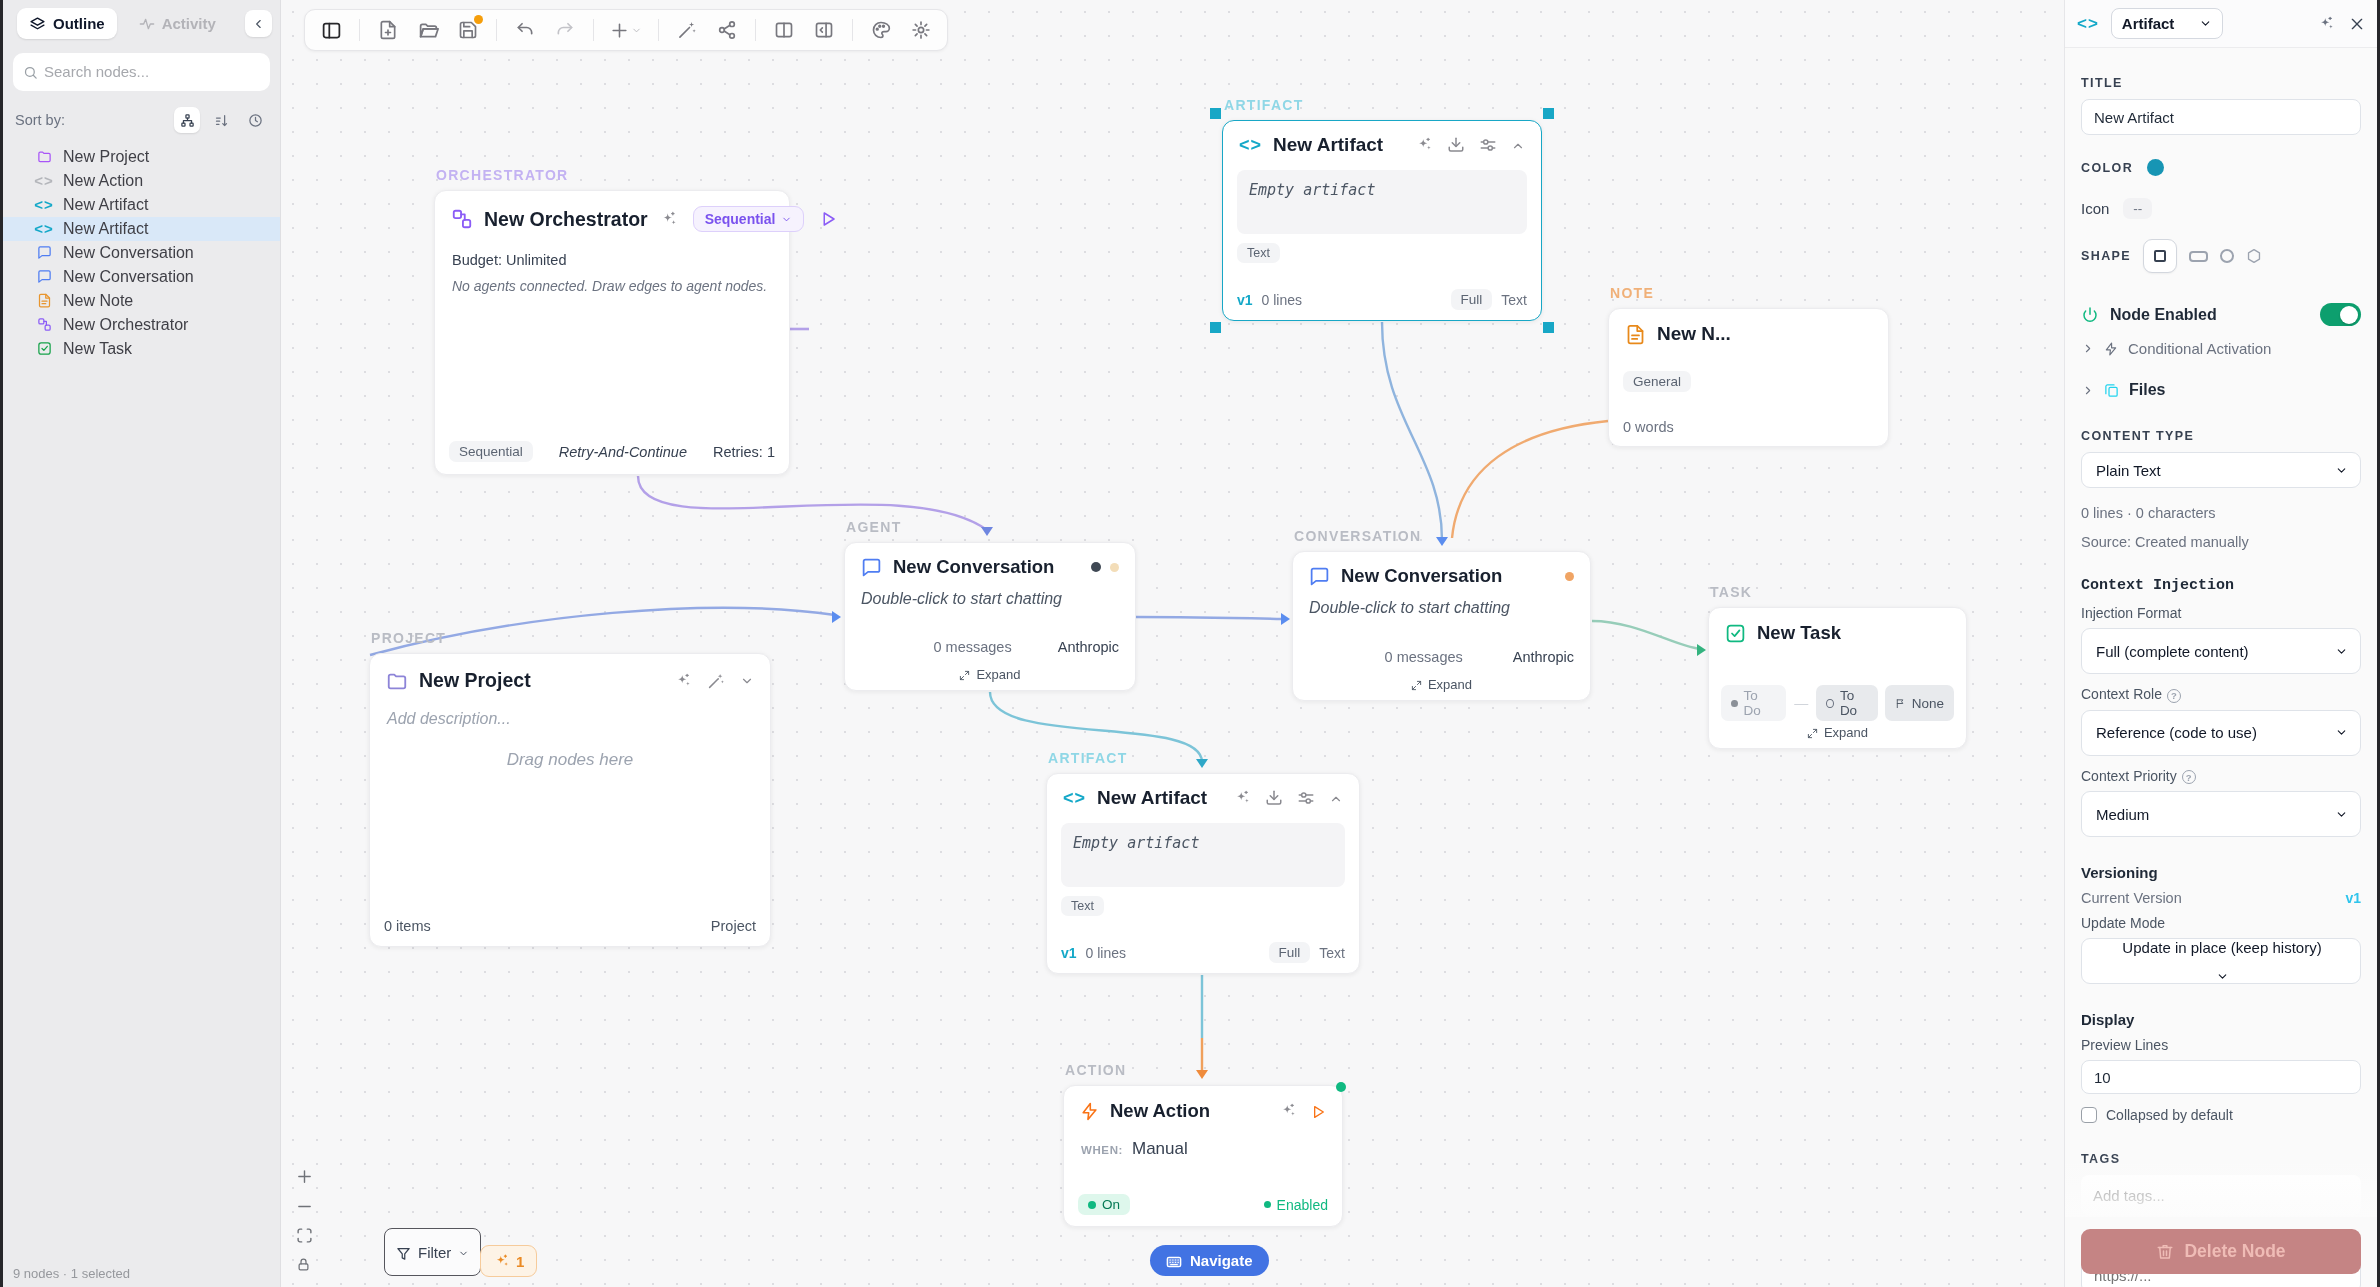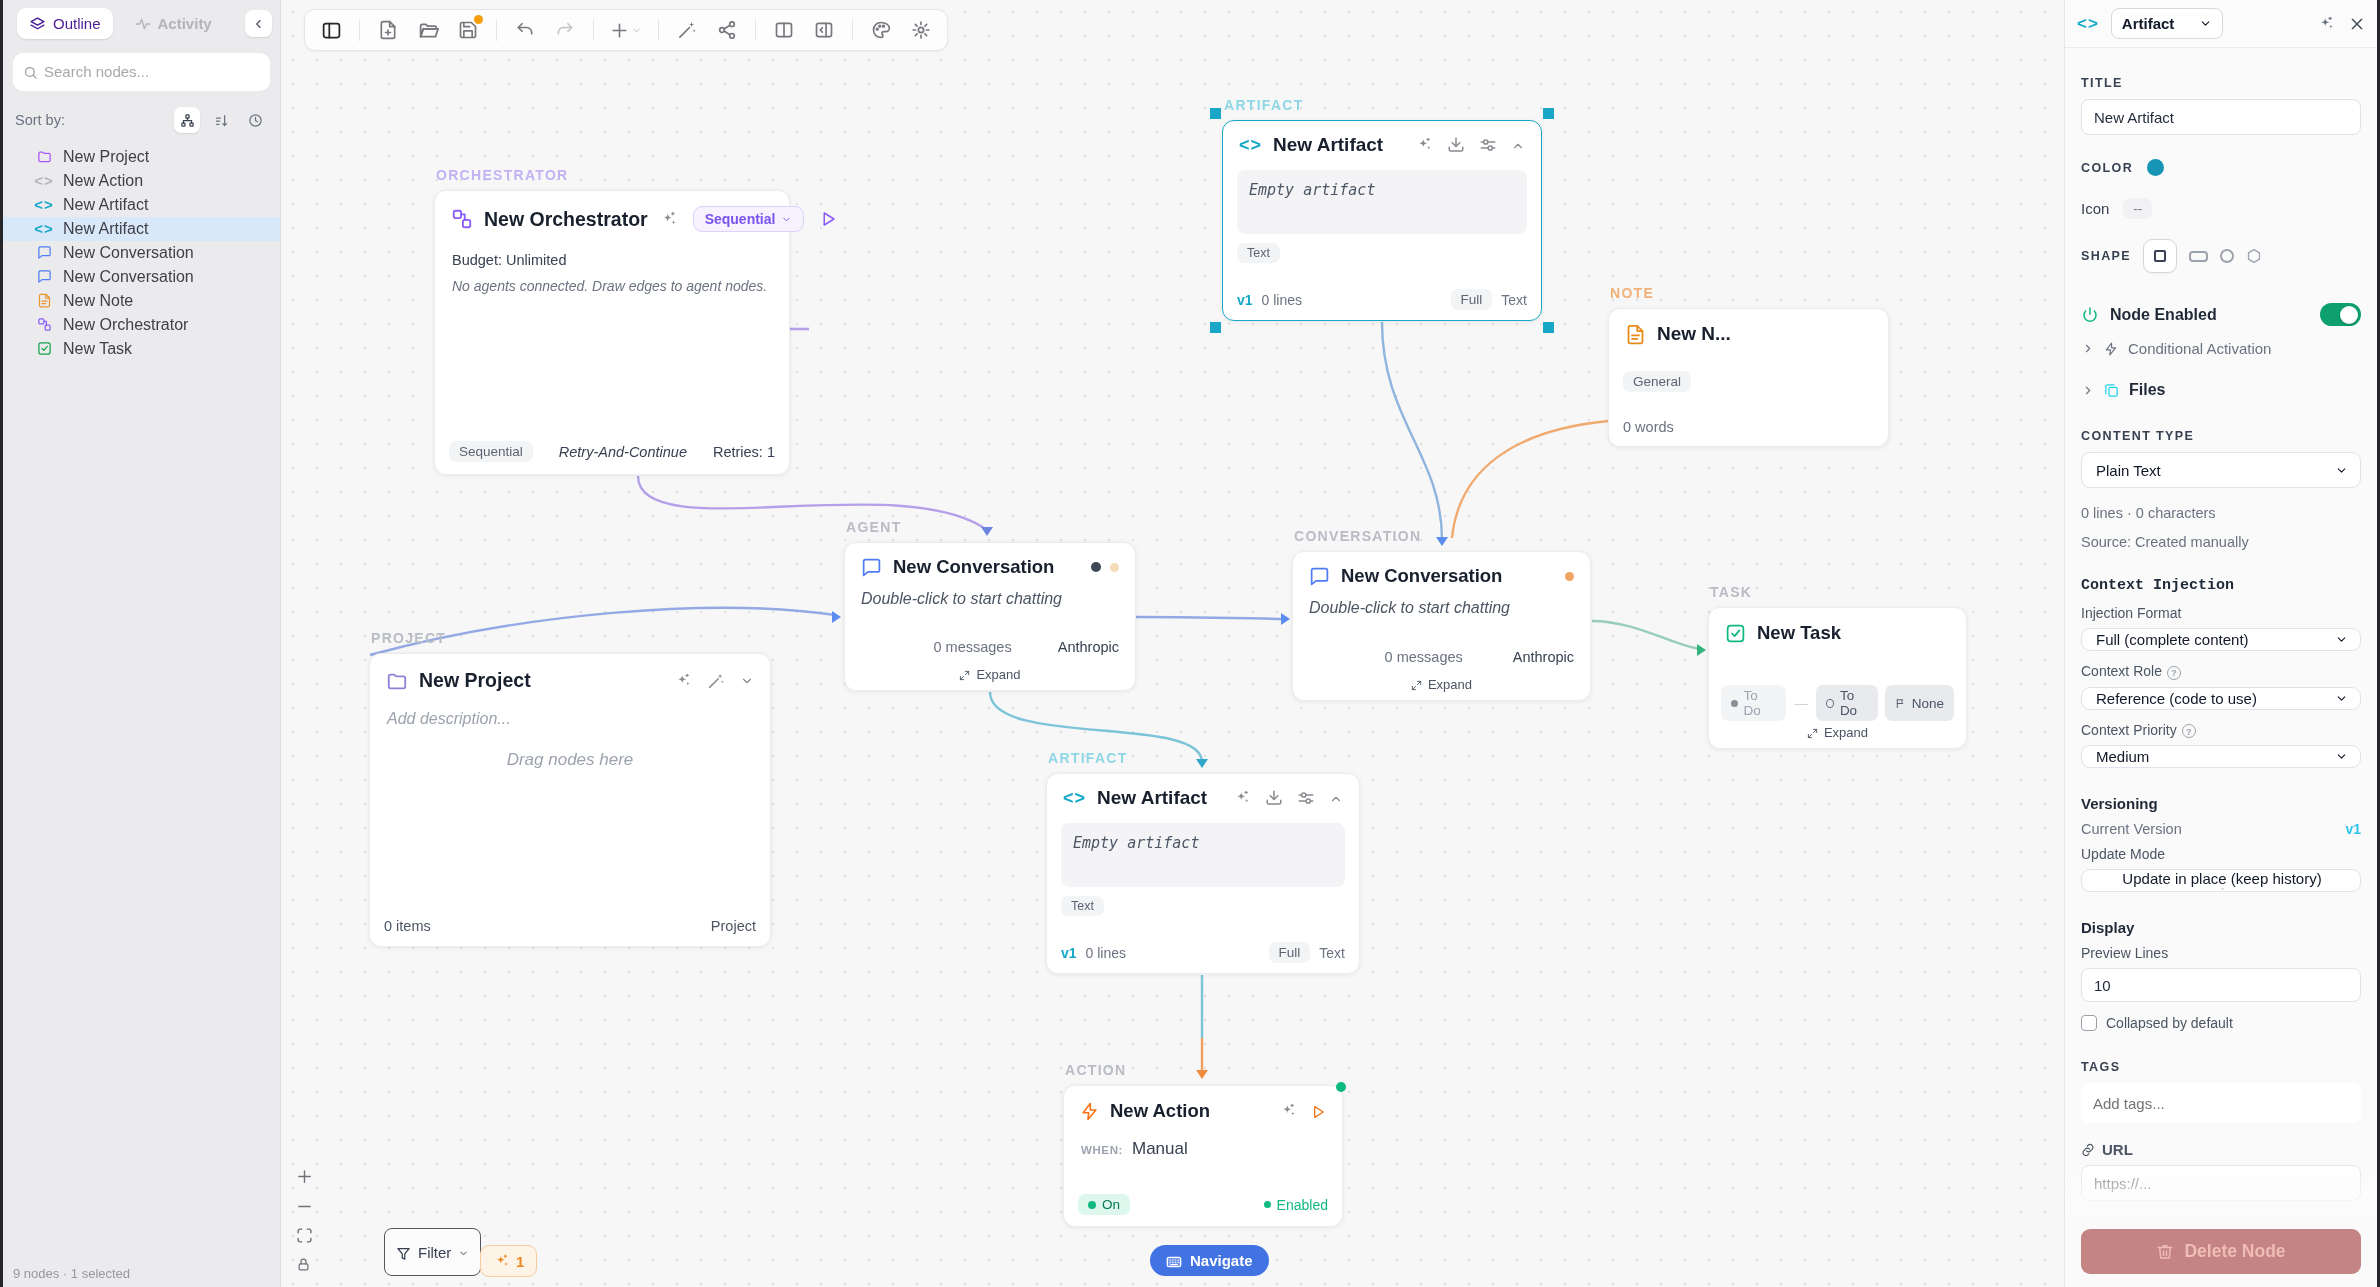--- a/index.html
+++ b/index.html
@@ -4,21 +4,21 @@
 <style>
   * { box-sizing: border-box; margin: 0; padding: 0; }
   html,body { width:2380px; height:1287px; }
   body { position:relative; font-family:"Liberation Sans",sans-serif; background:#f7f7f8; overflow:hidden; color:#1f2937; }
   svg.ic { display:inline-block; vertical-align:middle; fill:none; stroke:currentColor; stroke-width:2; stroke-linecap:round; stroke-linejoin:round; }
   .edgebar { position:absolute; top:0; bottom:0; width:3px; background:#26262a; z-index:50; }
 
   
   #sidebar { position:absolute; left:3px; top:0; bottom:0; width:278px; background:#ebebed; border-right:1px solid #dfdfe2; z-index:10; }
   .sb-tabs { display:flex; align-items:center; padding:8px 8px 0 14px; gap:10px; }
-  .sb-tab { display:flex; align-items:center; gap:7px; font-size:15px; font-weight:400; padding:6px 12px; border-radius:9px; color:#4c1d95; }
+  .sb-tab { display:flex; align-items:center; gap:7px; font-size:15px; font-weight:700; padding:6px 12px; border-radius:9px; color:#0f172a; }
   .sb-tab.active { background:#fff; box-shadow:0 1px 2px rgba(0,0,0,.10); }
   .sb-tab.inactive { color:#b3b3b8; font-weight:600; }
   .sb-collapse { margin-left:auto; width:27px; height:27px; background:#fff; border-radius:8px; box-shadow:0 1px 2px rgba(0,0,0,.10); display:flex; align-items:center; justify-content:center; color:#4b5563; }
   .sb-search { margin:14px 10px 0 10px; height:38px; background:#fff; border-radius:10px; display:flex; align-items:center; padding:0 10px; gap:6px; color:#9aa0a6; }
   .sb-search input { border:0; outline:0; background:transparent; font-size:15px; width:100%; color:#374151; font-family:inherit; }
   .sb-search input::placeholder { color:#a6a8ad; }
   .sb-sortrow { display:flex; align-items:center; margin:16px 12px 0 12px; font-size:14.5px; color:#6b7280; }
   .sb-sorticons { margin-left:auto; display:flex; align-items:center; gap:8px; color:#6b7280; }
   .sb-sortbtn { width:26px; height:26px; display:flex; align-items:center; justify-content:center; border-radius:7px; }
   .sb-sortbtn.active { background:#fff; box-shadow:0 1px 2px rgba(0,0,0,.10); color:#374151; }
@@ -67,21 +67,21 @@
 
   
   #inspector { position:absolute; right:3px; top:0; bottom:0; width:313px; background:#fafafa; border-left:1px solid #e6e6e9; z-index:10; }
   .insp-head { height:48px; display:flex; align-items:center; padding:0 12px; gap:12px; border-bottom:1px solid #ececee; background:#fbfbfc; }
   .type-select { display:flex; align-items:center; justify-content:space-between; width:112px; height:31px; background:#fff; border:1px solid #d5d9e0; border-radius:8px; padding:0 10px; font-size:15px; font-weight:600; color:#111827; }
   .insp-hicons { margin-left:auto; display:flex; align-items:center; gap:14px; color:#6b7280; }
   .insp-body { padding:14px 16px 0 16px; position:relative; }
   .lab-caps { font-size:12.5px; font-weight:700; letter-spacing:1.4px; color:#374151; }
   .lab-sm { font-size:14px; color:#4b5563; }
   .insp-input { width:100%; height:36px; background:#fff; border:1px solid #dfe3e9; border-radius:8px; padding:0 12px; font-size:15px; color:#1f2937; font-family:inherit; outline:none; }
-  .sel { display:flex; align-items:center; justify-content:space-between; width:100%; height:23px; background:#fff; border:1px solid #dfe3e9; border-radius:9px; padding:0 12px 0 14px; font-size:15px; color:#111827; }
+  .sel { display:flex; align-items:center; justify-content:space-between; width:100%; height:46px; background:#fff; border:1px solid #dfe3e9; border-radius:9px; padding:0 12px 0 14px; font-size:15px; color:#111827; }
   .sel .chev { color:#111827; }
   .row { display:flex; align-items:center; }
   .muted { color:#6b7280; font-size:14.5px; }
   .toggle { width:41px; height:23px; border-radius:12px; background:#0d9f6e; position:relative; }
   .toggle .knob { position:absolute; top:2.5px; right:3px; width:18px; height:18px; background:#fff; border-radius:50%; box-shadow:0 1px 2px rgba(0,0,0,.2); }
   .shape-btn { display:flex; align-items:center; justify-content:center; color:#9ca3af; }
   .shape-sq-sel { width:34px; height:34px; background:#fff; border:1.5px solid #d3d7de; border-radius:9px; box-shadow:0 1px 2px rgba(0,0,0,.05); }
   .sq-inner { width:12px; height:12px; border:2px solid #374151; border-radius:2px; }
   .rrect { width:19px; height:11px; border:2px solid #9ca3af; border-radius:4px; }
   .circ { width:14px; height:14px; border:2px solid #9ca3af; border-radius:50%; }

